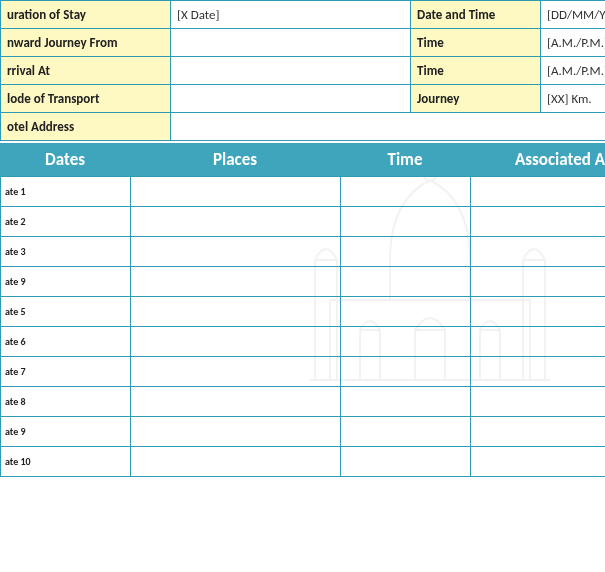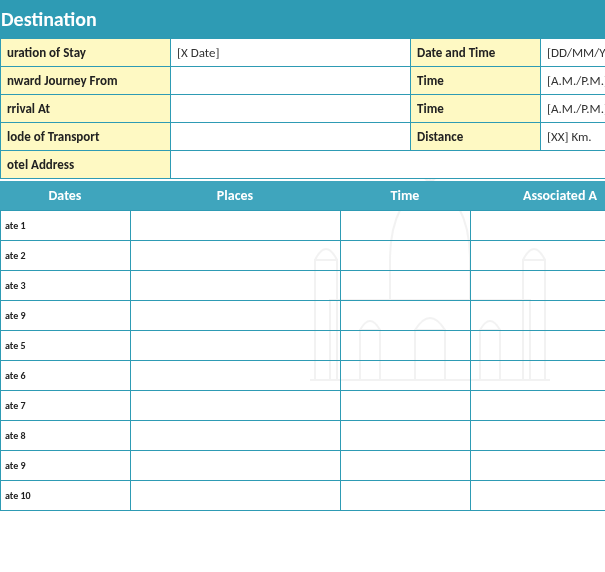--- a/index.html
+++ b/index.html
@@ -62,21 +62,21 @@
   .sched-header {
     background: #3FA5BD;
     border-collapse: collapse;
     width: 650px;
     margin-top: 2px;
     table-layout: fixed;
   }
   .sched-header td {
     color: #fff;
     font-weight: bold;
-    font-size: 14px;
+    font-size: 17px;
     text-align: center;
     padding: 6px 4px;
     border: none;
   }
   .sched-table {
     width: 650px;
     border-collapse: collapse;
     table-layout: fixed;
   }
   .sched-table td {
@@ -110,23 +110,20 @@
     <path d="M100 190 q10 -18 20 0"></path>
     <rect x="220" y="190" width="20" height="50"></rect>
     <path d="M220 190 q10 -18 20 0"></path>
     <rect x="155" y="190" width="30" height="50"></rect>
     <path d="M155 190 q15 -24 30 0"></path>
   </g>
 </svg>
 
 <div class="content">
 
-  <div class="section-header">
-    <span>Destination</span>
-  </div>
 
   <table class="info-table">
     <colgroup>
       <col class="col1">
         <col class="col2">
         <col class="col3">
         <col class="col4">
     </colgroup>
     <tbody>
         <tr>
@@ -143,21 +140,21 @@
     </tr>
     <tr>
       <td class="label">rrival At</td>
       <td class="value"></td>
       <td class="label">Time</td>
       <td class="value">[A.M./P.M.]</td>
     </tr>
     <tr>
       <td class="label">lode of Transport</td>
       <td class="value"></td>
-      <td class="label">Distance</td>
+      <td class="label">Journey</td>
       <td class="value">[XX] Km.</td>
     </tr>
     <tr>
       <td class="label">otel Address</td>
       <td class="value wide" colspan="3"></td>
     </tr>
   </tbody>
     </table>
 
   <table class="sched-header">

